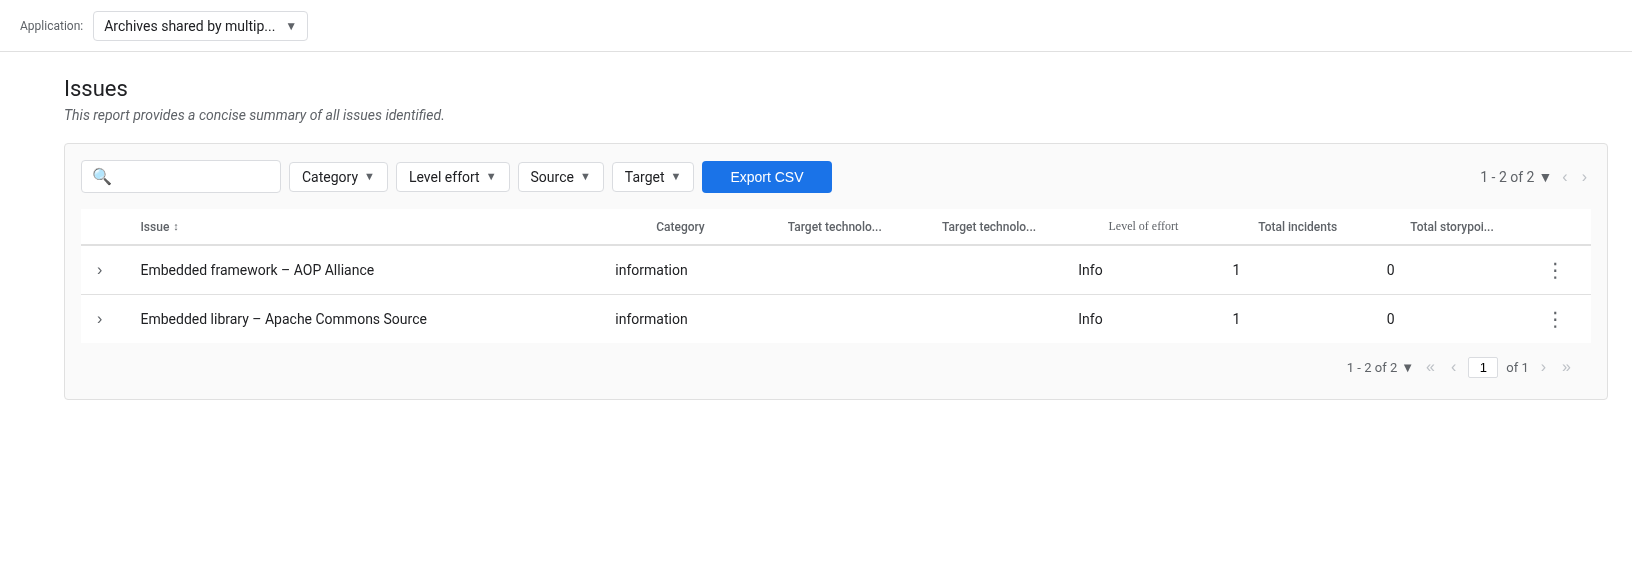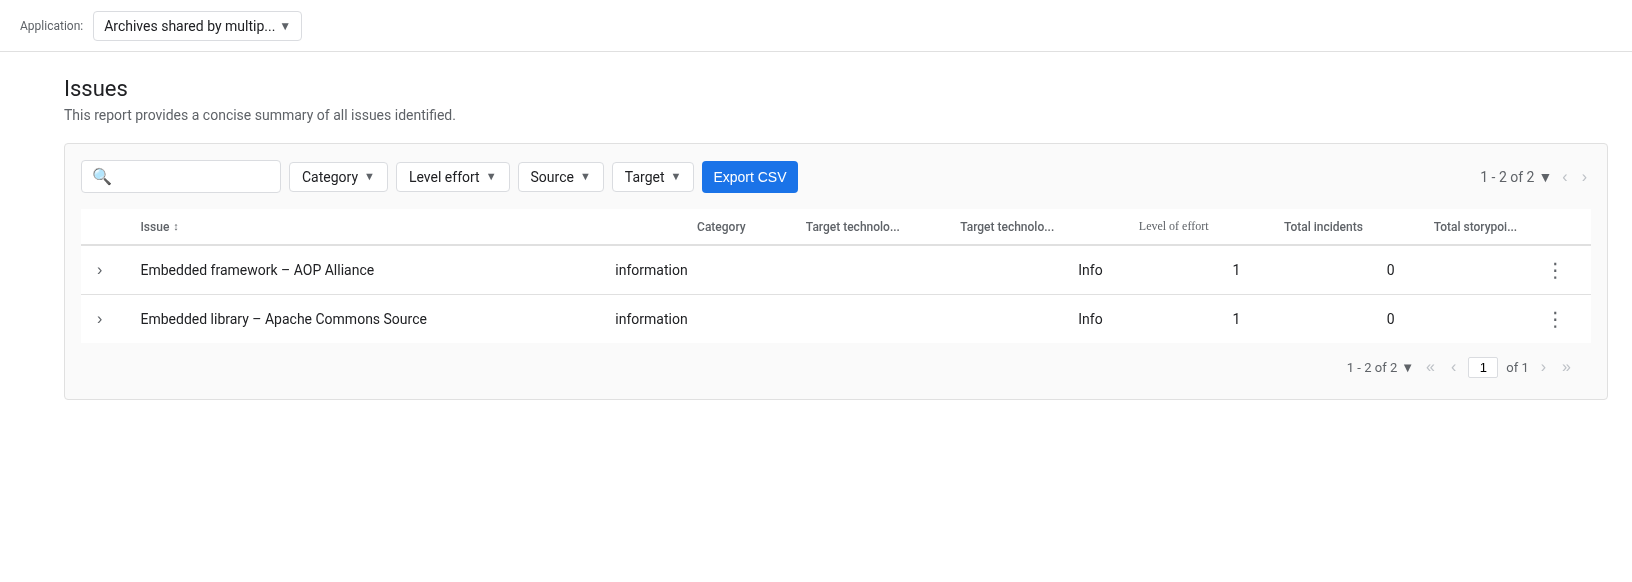--- a/index.html
+++ b/index.html
@@ -23,40 +23,41 @@
     }
     .app-select {
       display: flex;
       align-items: center;
       border: 1px solid #dadce0;
       border-radius: 4px;
       padding: 6px 10px;
       cursor: pointer;
       font-size: 14px;
       color: #202124;
-      gap: 4px;
+      gap: 10px;
     }
     .app-select .chevron {
       font-size: 12px;
       color: #5f6368;
     }
     .main-content {
       padding: 24px 24px 16px 24px;
       margin-left: 40px;
     }
     .page-title {
       font-size: 22px;
       font-weight: 400;
       color: #202124;
       margin-bottom: 6px;
     }
     .page-subtitle {
       font-size: 14px;
       color: #5f6368;
       margin-bottom: 20px;
+      font-style: italic;
     }
     .table-container {
       border: 1px solid #e0e0e0;
       border-radius: 4px;
       background: #fafafa;
       padding: 16px;
     }
     .toolbar {
       display: flex;
       align-items: center;
@@ -100,21 +101,21 @@
       font-size: 11px;
       color: #5f6368;
     }
     .export-btn {
       display: flex;
       align-items: flex-start;
       background: #1a73e8;
       color: #fff;
       border: none;
       border-radius: 4px;
-      padding: 8px 11px;
+      padding: 8px 28px;
       cursor: pointer;
       font-size: 14px;
       font-weight: 500;
     }
     .spacer { flex: 1; }
     .pagination-info {
       display: flex;
       align-items: center;
       gap: 6px;
       font-size: 14px;
@@ -138,21 +139,21 @@
     .nav-btn:disabled {
       color: #bdc1c6;
       cursor: default;
     }
     .data-table {
       width: 100%;
       border-collapse: collapse;
       background: #fff;
     }
     .data-table th {
-      text-align: right;
+      text-align: center;
       padding: 10px 12px;
       font-size: 12px;
       font-weight: 500;
       color: #5f6368;
       border-bottom: 2px solid #e0e0e0;
       white-space: nowrap;
     }
     .data-table td {
       padding: 14px 12px;
       font-size: 14px;

